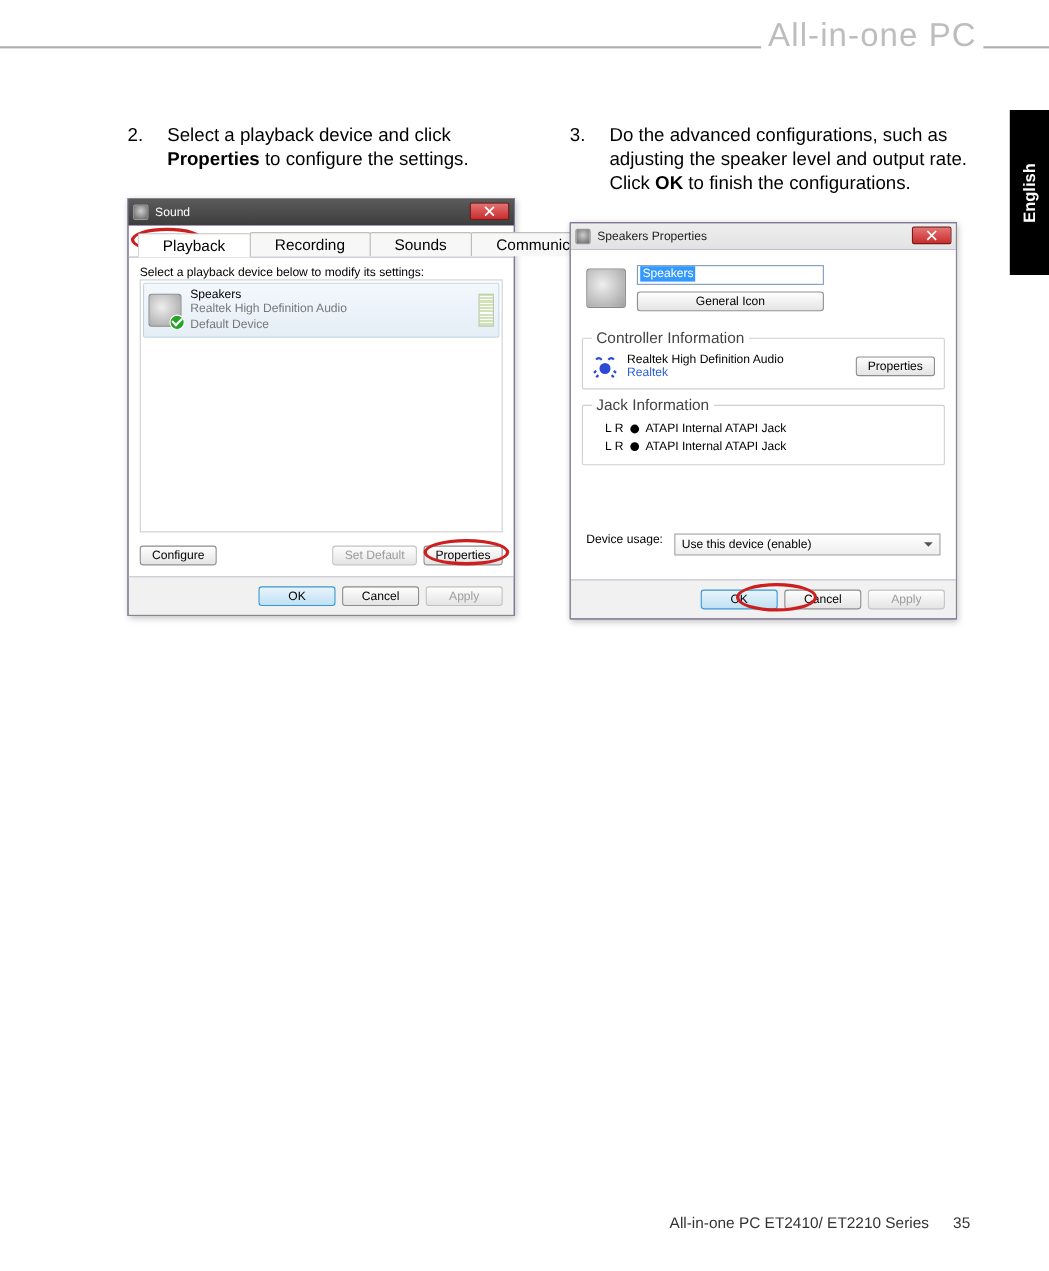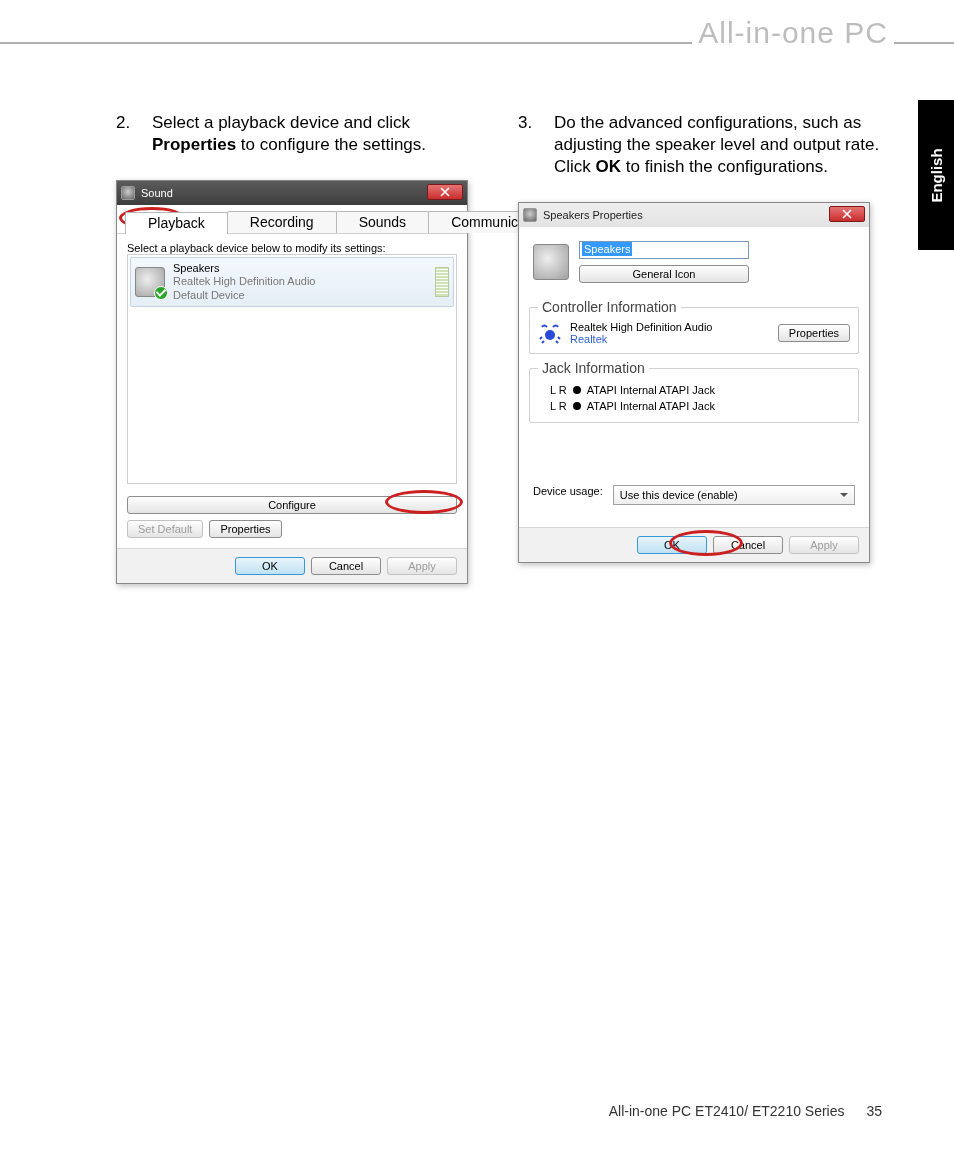--- a/index.html
+++ b/index.html
@@ -178,21 +178,20 @@
   .level-meter {
     margin-left: auto;
     width: 14px; height: 30px;
     background: repeating-linear-gradient(0deg,#cfe3b6 0 2px,#fff 2px 3px);
     border: 1px solid #b8c9a2;
   }
   .btnrow {
     display: flex;
     gap: 6px;
     padding: 6px 0 0;
-    flex-direction: column;
   }
   .btn {
     min-width: 70px;
     padding: 2px 10px;
     font-size: 11px;
     border: 1px solid #8d8d8d;
     background: linear-gradient(#fefefe,#e4e4e4);
     border-radius: 3px;
     text-align: center;
   }

